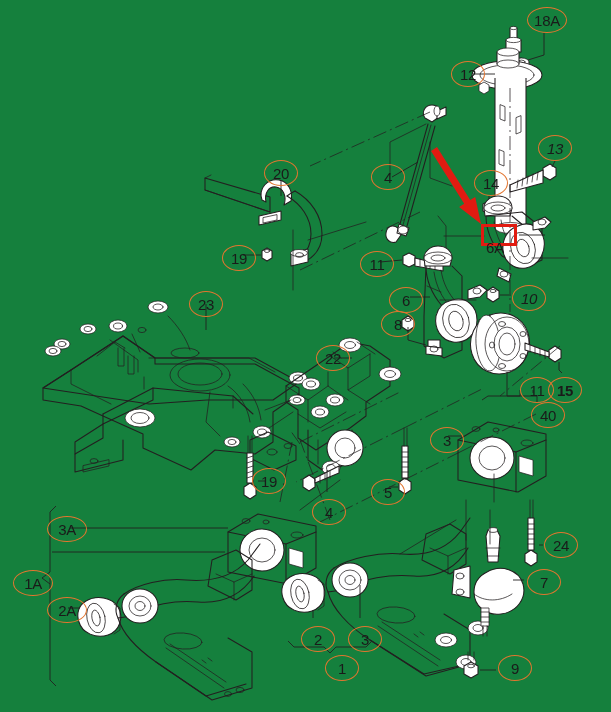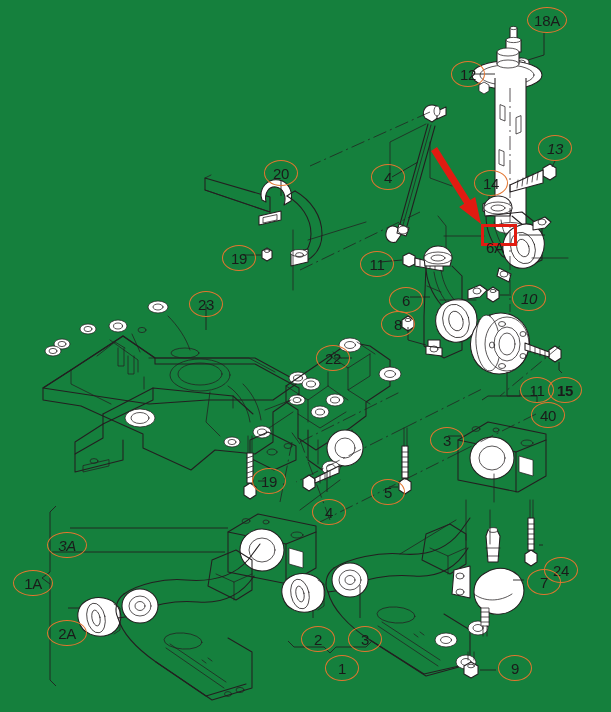--- a/index.html
+++ b/index.html
@@ -586,25 +586,25 @@
       <div class="callout" style="left: 389px; top: 287px; border-color: rgb(226, 117, 47);">6</div>
       <div class="callout" style="left: 381px; top: 311px; border-color: rgb(226, 117, 47);">8</div>
       <div class="callout" style="left: 316px; top: 345px; border-color: rgb(226, 117, 47); text-align: right;">22</div>
       <div class="callout" style="left: 520px; top: 377px; border-color: rgb(226, 117, 47);">11</div>
       <div class="callout" style="left: 548px; top: 377px; border-color: rgb(226, 117, 47); font-weight: bold;">15</div>
       <div class="callout" style="left: 531px; top: 402px; border-color: rgb(226, 117, 47);">40</div>
       <div class="callout" style="left: 430px; top: 427px; border-color: rgb(226, 117, 47);">3</div>
       <div class="callout" style="left: 252px; top: 468px; border-color: rgb(226, 117, 47);">19</div>
       <div class="callout" style="left: 371px; top: 479px; border-color: rgb(226, 117, 47);">5</div>
       <div class="callout" style="left: 312px; top: 499px; border-color: rgb(226, 117, 47);">4</div>
-      <div class="callout wide" style="left: 47px; top: 532px; border-color: rgb(226, 117, 47); font-style: italic;">3A</div>
-      <div class="callout" style="left: 544px; top: 532px; border-color: rgb(226, 117, 47); margin-top: 25px;">24</div>
+      <div class="callout wide" style="left: 47px; top: 516px; border-color: rgb(226, 117, 47);">3A</div>
+      <div class="callout" style="left: 544px; top: 532px; border-color: rgb(226, 117, 47);">24</div>
       <div class="callout" style="left: 527px; top: 569px; border-color: rgb(226, 117, 47);">7</div>
       <div class="callout wide" style="left: 13px; top: 570px; border-color: rgb(226, 117, 47);">1A</div>
-      <div class="callout wide" style="left: 47px; top: 597px; border-color: rgb(226, 117, 47); margin-top: 23px;">2A</div>
+      <div class="callout wide" style="left: 47px; top: 597px; border-color: rgb(226, 117, 47);">2A</div>
       <div class="callout" style="left: 301px; top: 626px; border-color: rgb(226, 117, 47);">2</div>
       <div class="callout" style="left: 348px; top: 626px; border-color: rgb(226, 117, 47);">3</div>
       <div class="callout" style="left: 498px; top: 655px; border-color: rgb(226, 117, 47);">9</div>
       <div class="callout" style="left: 325px; top: 655px; border-color: rgb(226, 117, 47);">1</div>
     </div>
 
   <div class="highlight-box" id="hl-box" style="left: 481px; top: 224px; width: 36px; height: 22px; border-color: rgb(225, 27, 17);"></div>
   <div class="hl-label" id="hl-label" style="left: 486px; top: 227px;">6A</div>
 
 </div>

